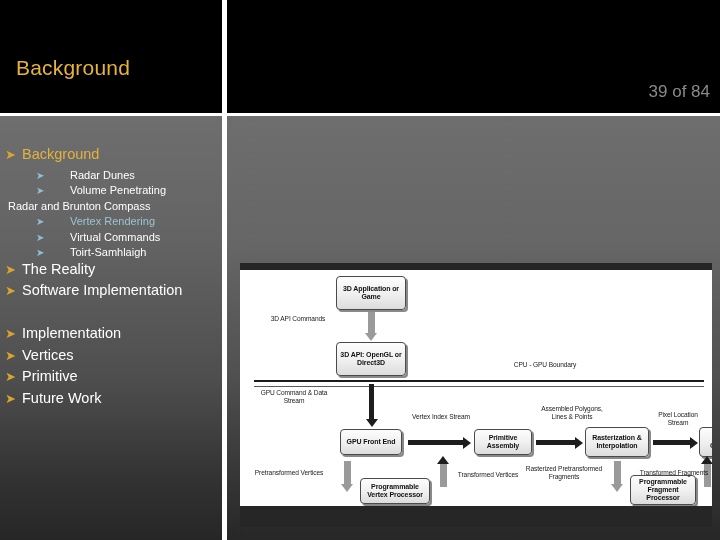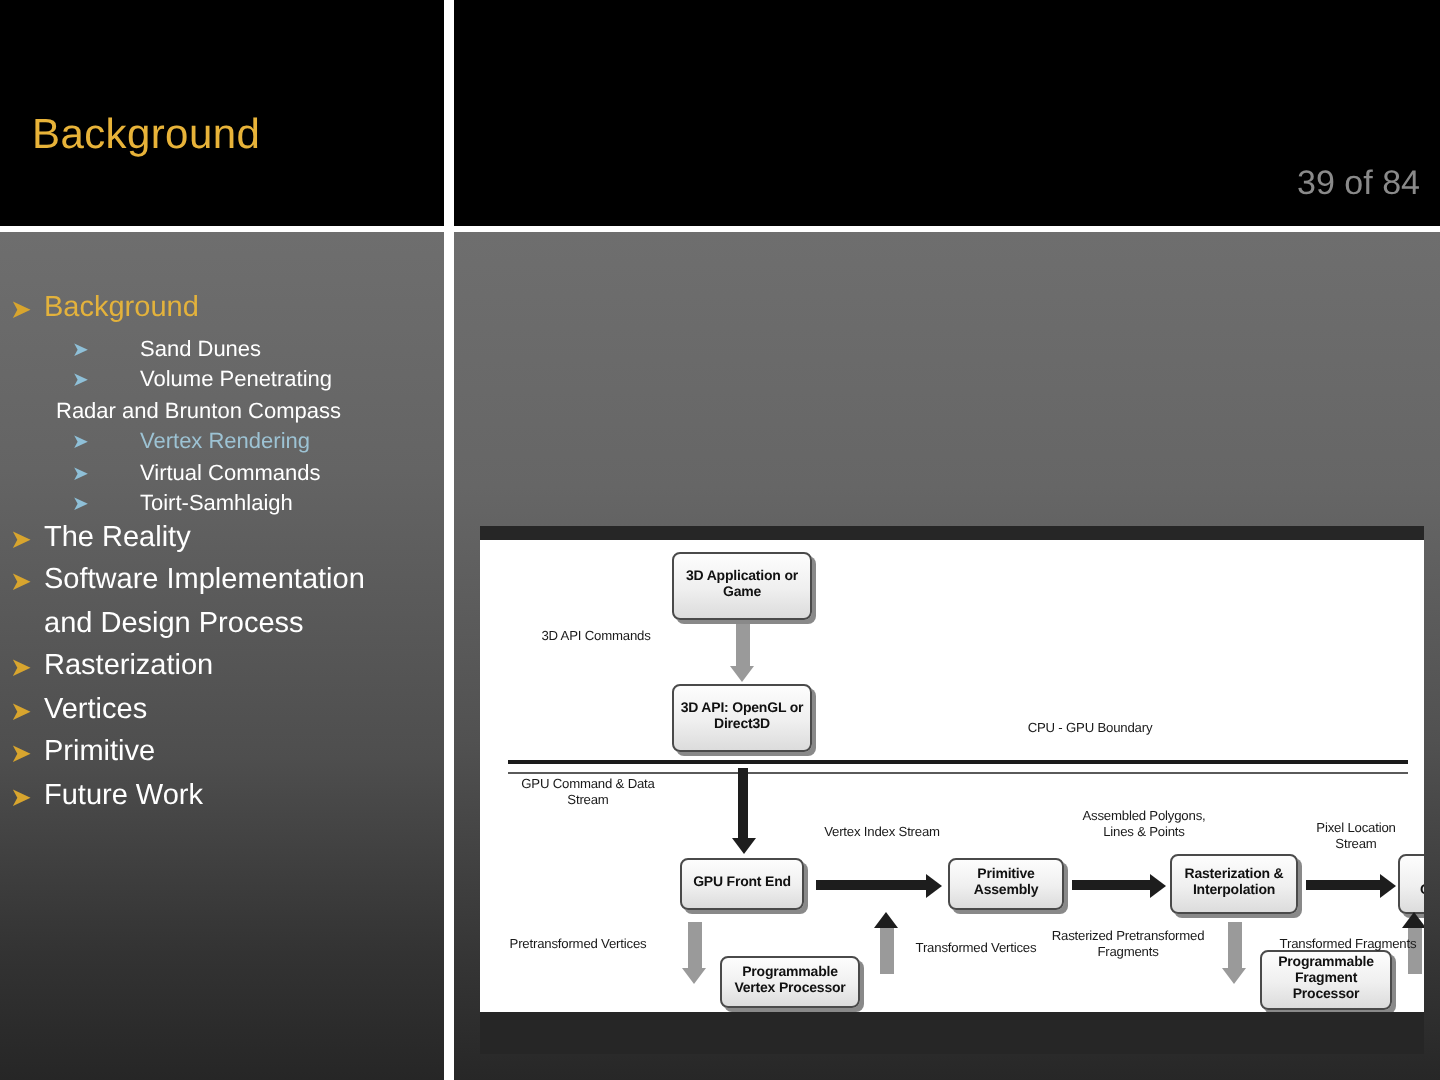--- a/index.html
+++ b/index.html
@@ -148,40 +148,37 @@
 
   <div class="pane-left"></div>
   <div class="pane-div-v"></div>
   <div class="pane-right"></div>
 
   <div class="outline" id="outline">
       <div class="ol-row ol-l1 current" style="position: absolute; left: 0px; right: 0px; top: 30px;">
         <span class="arrow">➤</span>
         <span class="ol-text">Background</span>
       </div>
-      <div class="ol-row ol-l2" style="position: absolute; left: 0px; right: 0px; top: 51.5px;"><span class="arrow">➤</span><span class="ol-text">Sand Dunes</span></div>
+      <div class="ol-row ol-l2" style="position: absolute; left: 0px; right: 0px; top: 51.5px;"><span class="arrow">➤</span><span class="ol-text">Radar Dunes</span></div>
       <div class="ol-row ol-l2" style="position: absolute; left: 0px; right: 0px; top: 67px;"><span class="arrow">➤</span><span class="ol-text">Volume Penetrating</span></div>
-      <div class="ol-row ol-l2" style="position: absolute; left: 0px; right: 11px; padding-left: 28px; top: 82.5px;"><span class="ol-text">Radar  and Brunton Compass</span></div>
+      <div class="ol-row ol-l2" style="position: absolute; left: 0px; right: 11px; padding-left: 8px; top: 82.5px;"><span class="ol-text">Radar  and Brunton Compass</span></div>
       <div class="ol-row ol-l2 muted" style="position: absolute; left: 0px; right: 0px; top: 98px;"><span class="arrow">➤</span><span class="ol-text">Vertex Rendering</span></div>
       <div class="ol-row ol-l2" style="position: absolute; left: 0px; right: 0px; top: 113.5px;"><span class="arrow">➤</span><span class="ol-text">Virtual Commands</span></div>
       <div class="ol-row ol-l2" style="position: absolute; left: 0px; right: 0px; top: 129px;"><span class="arrow">➤</span><span class="ol-text">Toirt-Samhlaigh</span></div>
       <div class="ol-row ol-l1" style="position: absolute; left: 0px; right: 0px; top: 144.5px;">
         <span class="arrow">➤</span>
         <span class="ol-text">The Reality</span>
       </div>
       <div class="ol-row ol-l1" style="position: absolute; left: 0px; right: 0px; top: 166px;">
         <span class="arrow">➤</span>
         <span class="ol-text">Software Implementation</span>
       </div>
-      <div class="ol-row ol-l1" style="position: absolute; left: 0px; right: 0px; padding-left: 22px; top: 187.5px;">
-        <span class="ol-text">and Design Process</span>
-      </div>
       <div class="ol-row ol-l1" style="position: absolute; left: 0px; right: 0px; top: 209px;">
         <span class="arrow">➤</span>
-        <span class="ol-text">Rasterization</span>
+        <span class="ol-text">Implementation</span>
       </div>
       <div class="ol-row ol-l1" style="position: absolute; left: 0px; right: 0px; top: 230.5px;">
         <span class="arrow">➤</span>
         <span class="ol-text">Vertices</span>
       </div>
       <div class="ol-row ol-l1" style="position: absolute; left: 0px; right: 0px; top: 252px;">
         <span class="arrow">➤</span>
         <span class="ol-text">Primitive</span>
       </div>
       <div class="ol-row ol-l1" style="position: absolute; left: 0px; right: 0px; top: 273.5px;">

